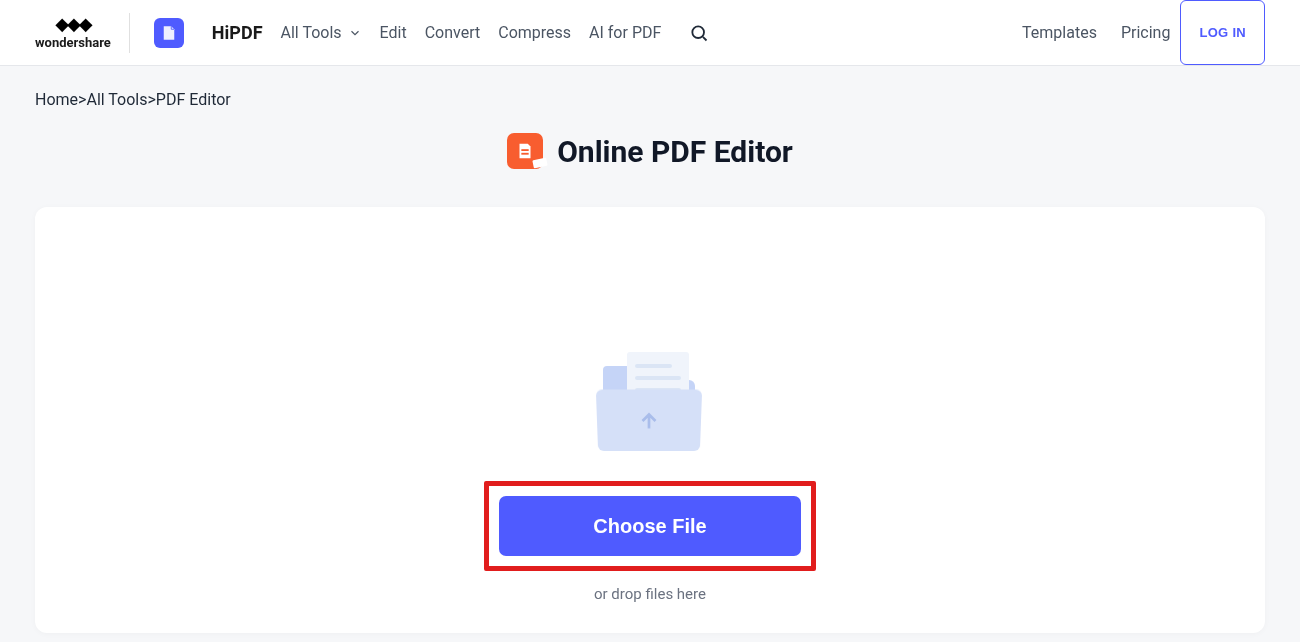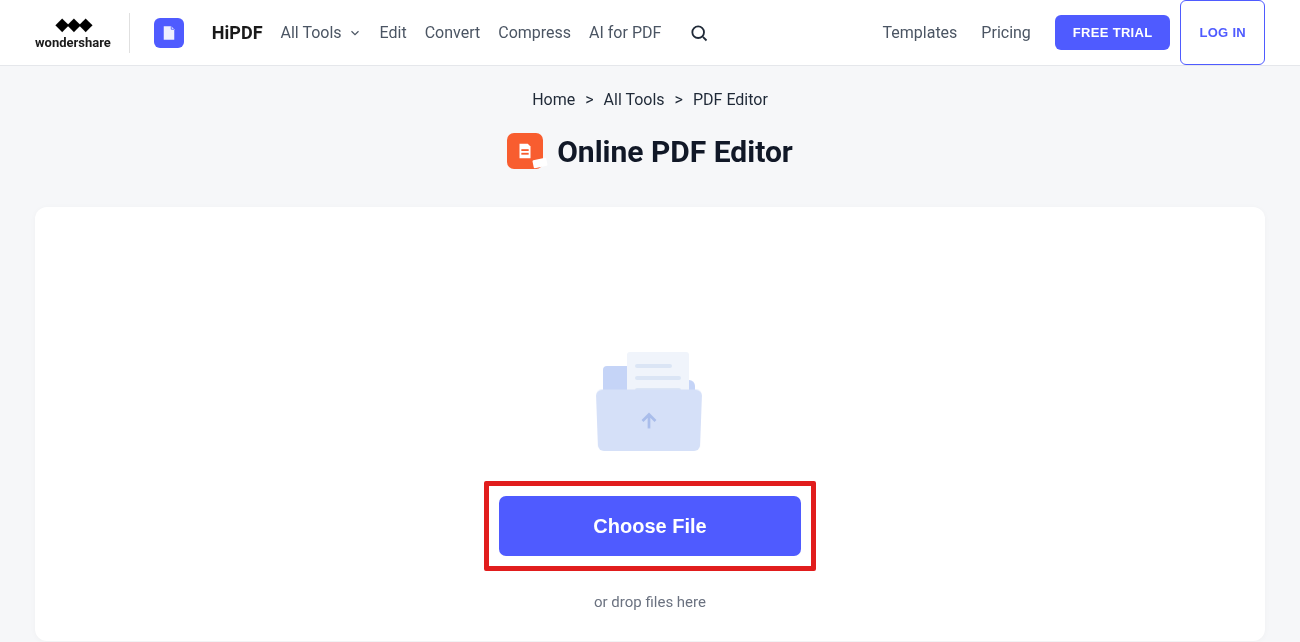--- a/index.html
+++ b/index.html
@@ -122,26 +122,24 @@
       font-size: 13px;
       font-weight: 700;
       padding: 24px 18px;
       border-radius: 6px;
       border: 1.5px solid #4f5bff;
       cursor: pointer;
       letter-spacing: 0.3px;
       margin-left: -14px;
     }
     .breadcrumb {
-      padding: 24px 46px 18px;
+      padding: 24px 35px 18px;
       font-size: 16px;
       color: #1f2937;
       display: flex;
-      gap: 10px;
-      justify-content: center;
     }
     .breadcrumb-item {
       cursor: pointer;
     }
     .breadcrumb-sep {
       color: #1f2937;
     }
     .page-header {
       text-align: center;
       margin-top: 6px;
@@ -266,21 +264,21 @@
       font-weight: 600;
       border: none;
       border-radius: 7px;
       width: 302px;
       height: 60px;
       cursor: pointer;
     }
     .drop-hint {
       font-size: 15px;
       color: #6b7280;
-      margin-top: 22px;
+      margin-top: 14px;
     }
   </style>
 </head>
 <body>
 
 <header class="header">
   <div class="wondershare-logo">
     <span class="ws-icon">◆◆◆</span>
     <span class="ws-text">wondershare</span>
   </div>
@@ -316,21 +314,20 @@
     <div class="search-icon-wrap">
       <svg width="20" height="20" viewBox="0 0 24 24" fill="none" stroke="#1f2937" stroke-width="2.2">
           <circle cx="11" cy="11" r="7"></circle>
           <path d="M21 21l-4.3-4.3"></path>
         </svg>
     </div>
   </nav>
   <div class="right-nav">
     <span class="right-nav-item">Templates</span>
     <span class="right-nav-item">Pricing</span>
-    <button class="btn-trial">FREE TRIAL</button>
     <button class="btn-login">LOG IN</button>
   </div>
 </header>
 
 <div class="breadcrumb">
   <span class="breadcrumb-item">Home</span>
   <span class="breadcrumb-sep">&gt;</span>
   <span class="breadcrumb-item">All Tools</span>
   <span class="breadcrumb-sep">&gt;</span>
   <span class="breadcrumb-item">PDF Editor</span>

